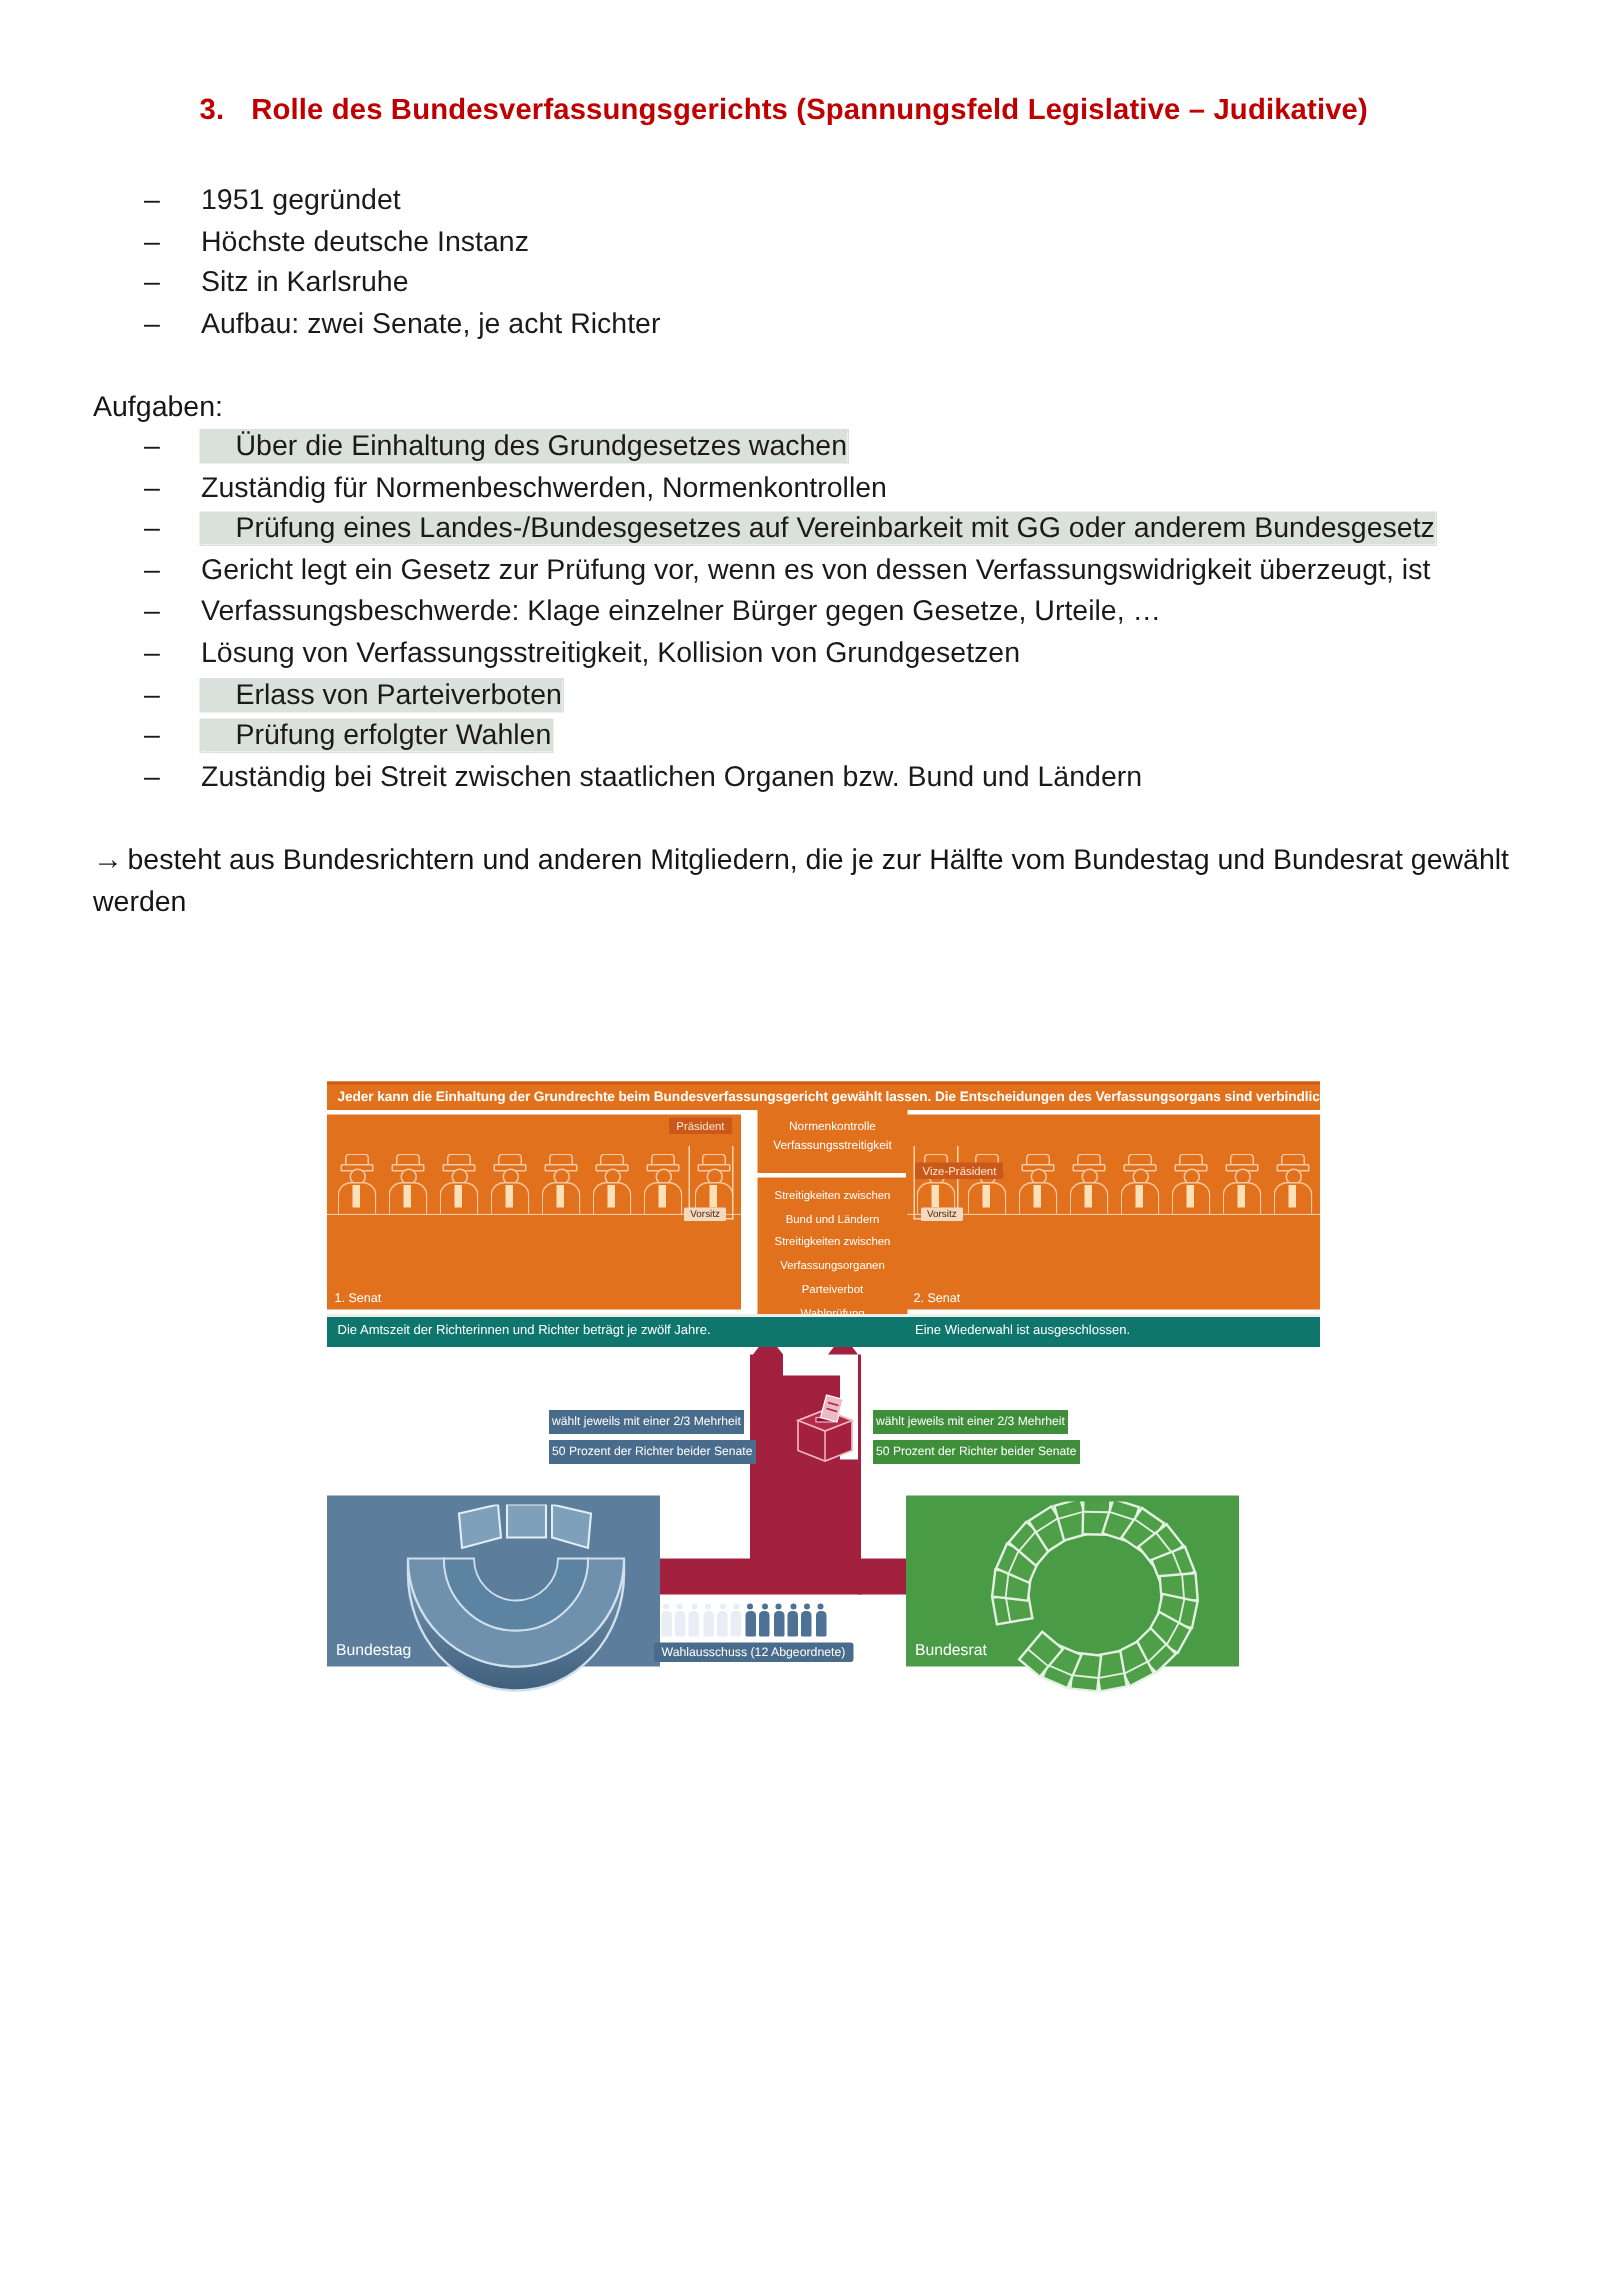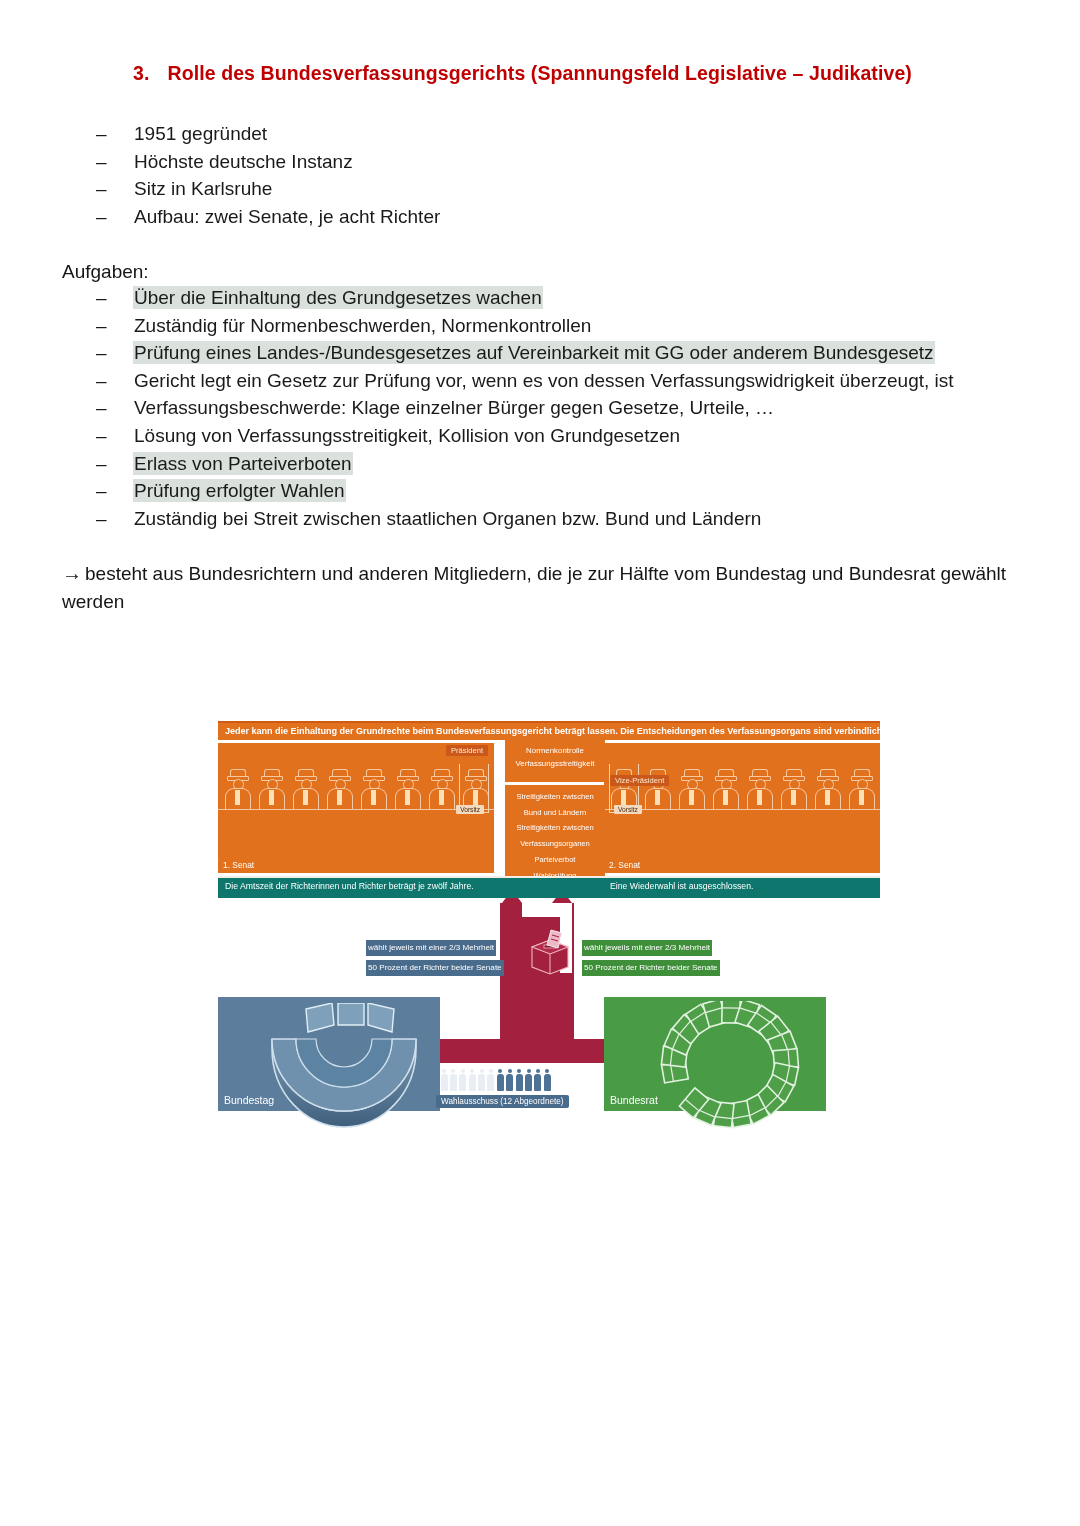--- a/index.html
+++ b/index.html
@@ -51,20 +51,21 @@
   .bullet .dash{
     position:absolute;
     left:0;
     top:0;
     color:#1a1a1a;
     font-size:19px;
   }
   .bullet .txt.hl{
     background:#dae1dc;
     box-shadow:0 0 0 1px #dae1dc;
+    padding-left:23px;
   }
 
   .aufgaben-label{
     position:absolute;
     left:62px;
     top:258px;
     font-size:19px;
     line-height:27.6px;
   }
 
@@ -450,21 +451,21 @@
     <svg class="ballot" viewBox="0 0 44 46">
       <polygon points="4,18 22,11 40,18 40,38 22,45 4,38" fill="#a3203f" stroke="#f0b7c4" stroke-width="1.1"></polygon>
       <polygon points="4,18 22,25 40,18 22,11" fill="#b22b4a" stroke="#f0b7c4" stroke-width="1.1"></polygon>
       <line x1="22" y1="25" x2="22" y2="45" stroke="#f0b7c4" stroke-width="1"></line>
       <rect x="16" y="16" width="12" height="3" fill="#8d1730" stroke="#f0b7c4" stroke-width="0.8"></rect>
       <polygon points="19,16 23,1 34,4 30,19" fill="#edb9c6" stroke="#ffffff" stroke-width="0.8"></polygon>
       <line x1="24" y1="6" x2="31" y2="8" stroke="#a3203f" stroke-width="1"></line>
       <line x1="23" y1="10" x2="30" y2="12" stroke="#a3203f" stroke-width="1"></line>
     </svg>
 
-    <div class="banner-top">Jeder kann die Einhaltung der Grundrechte beim Bundesverfassungsgericht beträgt lassen. Die Entscheidungen des Verfassungsorgans sind verbindlich.</div>
+    <div class="banner-top">Jeder kann die Einhaltung der Grundrechte beim Bundesverfassungsgericht gewählt lassen. Die Entscheidungen des Verfassungsorgans sind verbindlich.</div>
 
     <div class="court">
 
       <div class="senate left">
         <div class="judges">
             <div class="judge">
               <div class="hat"></div>
               <div class="brim"></div>
               <div class="head"></div>
               <div class="body"></div>

